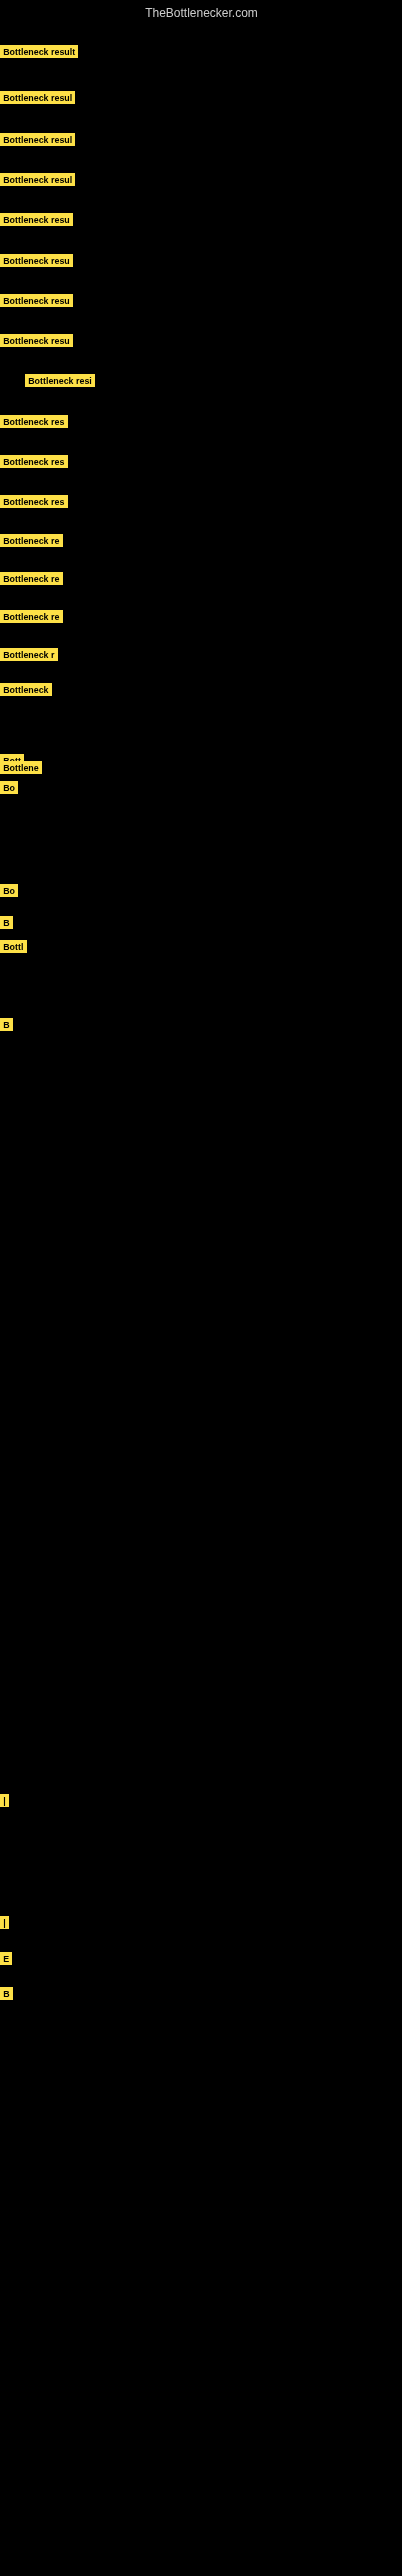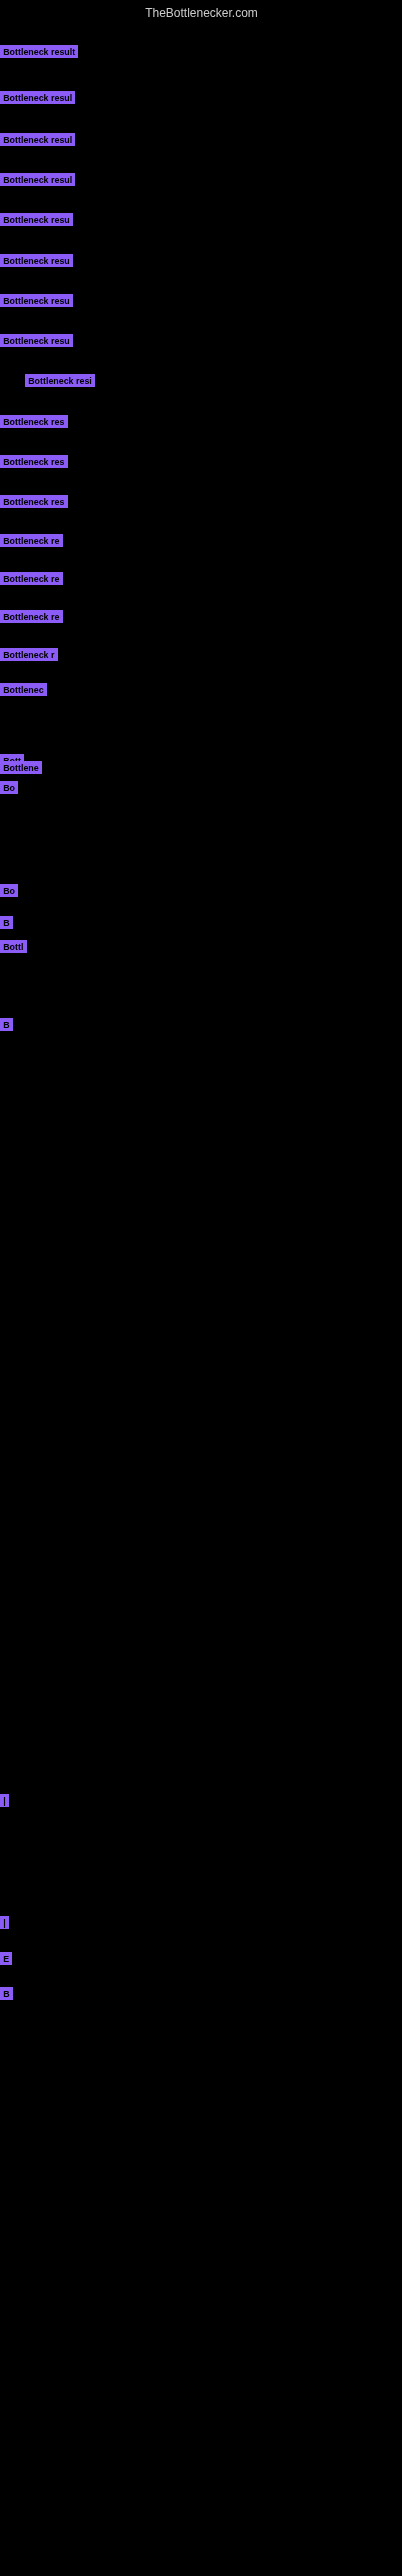--- a/index.html
+++ b/index.html
@@ -21,21 +21,21 @@
       left: 0;
       right: 0;
       text-align: center;
       color: #cccccc;
       font-size: 12px;
       font-weight: normal;
     }
     .bottleneck-label {
       position: absolute;
       left: 0;
-      background-color: #8b5cf6;
+      background-color: #fde047;
       color: #000000;
       font-size: 8.9px;
       font-weight: bold;
       padding: 1.6px 3.2px;
       white-space: nowrap;
       overflow: hidden;
     }
   </style>
 </head>
 <body>
@@ -52,21 +52,21 @@
     <div class="bottleneck-label" style="top: 294px; max-width: 113px;">Bottleneck resu</div>
     <div class="bottleneck-label" style="top: 334px; max-width: 113px;">Bottleneck resu</div>
     <div class="bottleneck-label" style="top: 374px; max-width: 111px; margin-left: 25px;">Bottleneck resi</div>
     <div class="bottleneck-label" style="top: 415px; max-width: 105px;">Bottleneck res</div>
     <div class="bottleneck-label" style="top: 455px; max-width: 101px;">Bottleneck res</div>
     <div class="bottleneck-label" style="top: 495px; max-width: 97px;">Bottleneck res</div>
     <div class="bottleneck-label" style="top: 534px; max-width: 89px;">Bottleneck re</div>
     <div class="bottleneck-label" style="top: 572px; max-width: 89px;">Bottleneck re</div>
     <div class="bottleneck-label" style="top: 610px; max-width: 85px;">Bottleneck re</div>
     <div class="bottleneck-label" style="top: 648px; max-width: 76px; text-align: right;">Bottleneck r</div>
-    <div class="bottleneck-label" style="top: 683px; max-width: 66px;">Bottlenec</div>
+    <div class="bottleneck-label" style="top: 683px; max-width: 66px;">Bottleneck</div>
     <div class="bottleneck-label" style="top: 754px; max-width: 39px;">Bott</div>
     <div class="bottleneck-label" style="top: 749px; max-width: 60px; margin-top: 12px;">Bottlene</div>
     <div class="bottleneck-label" style="top: 781px; max-width: 26px;">Bo</div>
     <div class="bottleneck-label" style="top: 884px; max-width: 26px;">Bo</div>
     <div class="bottleneck-label" style="top: 916px; max-width: 16px;">B</div>
     <div class="bottleneck-label" style="top: 940px; max-width: 42px;">Bottl</div>
     <div class="bottleneck-label" style="top: 1018px; max-width: 16px;">B</div>
     <div class="bottleneck-label" style="top: 1794px; max-width: 12px;">|</div>
     <div class="bottleneck-label" style="top: 1916px; max-width: 12px;">|</div>
     <div class="bottleneck-label" style="top: 1952px; max-width: 16px;">E</div>

